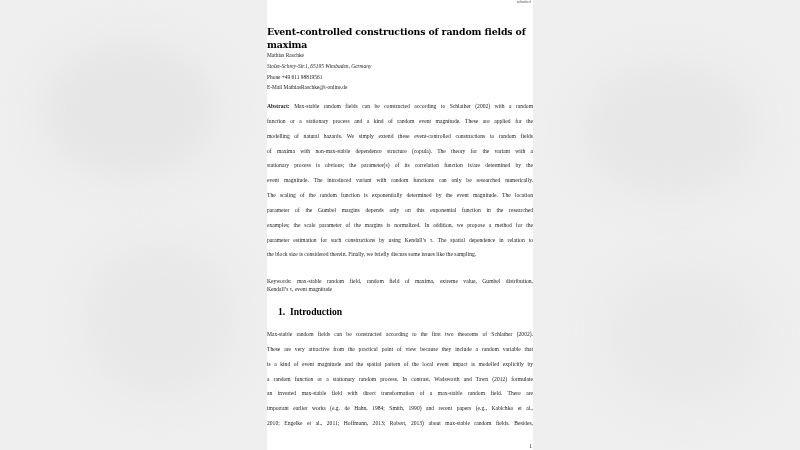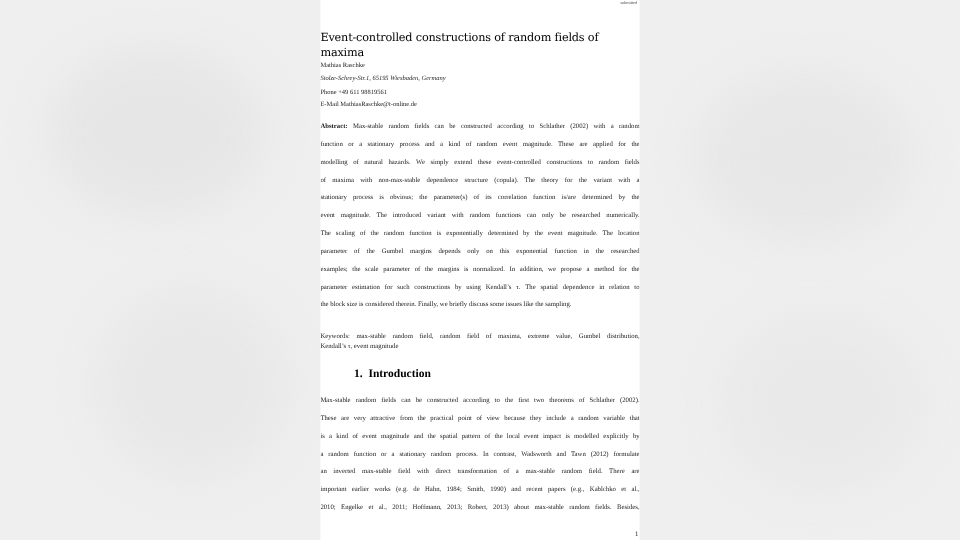--- a/index.html
+++ b/index.html
@@ -11,36 +11,36 @@
   .bg-blob { position: absolute; border-radius: 50%; filter: blur(18px); }
   .page {
     position: absolute; left: 267px; top: 0; width: 266px; height: 450px;
     background: #ffffff; color: #111; overflow: hidden;
   }
   .submitted {
     position: absolute; right: 2px; top: 0px; font-size: 3.6px; color: #555;
   }
   .title {
     position: absolute; left: 0; top: 26px; width: 266px;
-    font-family: "DejaVu Serif", serif; font-weight: normal; font-size: 9.4px; line-height: 12.5px;
+    font-family: "DejaVu Serif", serif; font-weight: bold; font-size: 9.4px; line-height: 12.5px;
     letter-spacing: -0.15px; color: #000;
   }
   .meta { position: absolute; left: 0; width: 266px; font-size: 5.4px; color: #222; }
   .meta.italic { font-style: italic; }
   .para {
     position: absolute; left: 0; width: 266px; font-size: 5.6px; color: #222;
     text-align: justify; text-align-last: justify;
   }
   .para .line { display: block; height: 14.85px; line-height: 14.85px; white-space: nowrap; overflow: hidden; text-align: justify; text-align-last: justify; }
   .para .line.last { text-align-last: left; }
   .kw { position: absolute; left: 0; width: 266px; font-size: 5.6px; line-height: 8.2px; color: #222; }
   .kw .line { display: block; white-space: nowrap; text-align: justify; text-align-last: justify; }
   .kw .line.last { text-align-last: left; }
   .section {
-    position: absolute; left: 28px; top: 306px; font-weight: bold; font-size: 9.6px; color: #000;
+    position: absolute; left: 11px; top: 306px; font-weight: bold; font-size: 9.6px; color: #000;
   }
   .pagenum { position: absolute; right: 1px; top: 443px; font-size: 5.6px; color: #222; }
   b.lbl { font-weight: bold; }
 </style>
 </head>
 <body>
 
 <div class="bg-blob" style="left:40px;top:40px;width:180px;height:140px;background:#e6e6e6;"></div>
 <div class="bg-blob" style="left:80px;top:240px;width:160px;height:160px;background:#e8e8e8;"></div>
 <div class="bg-blob" style="left:580px;top:60px;width:180px;height:140px;background:#e7e7e7;"></div>

